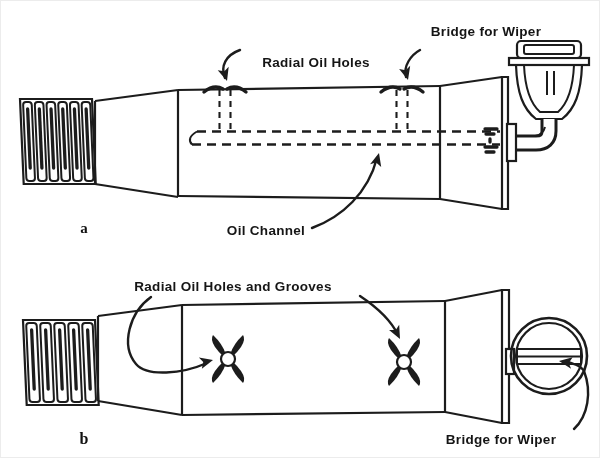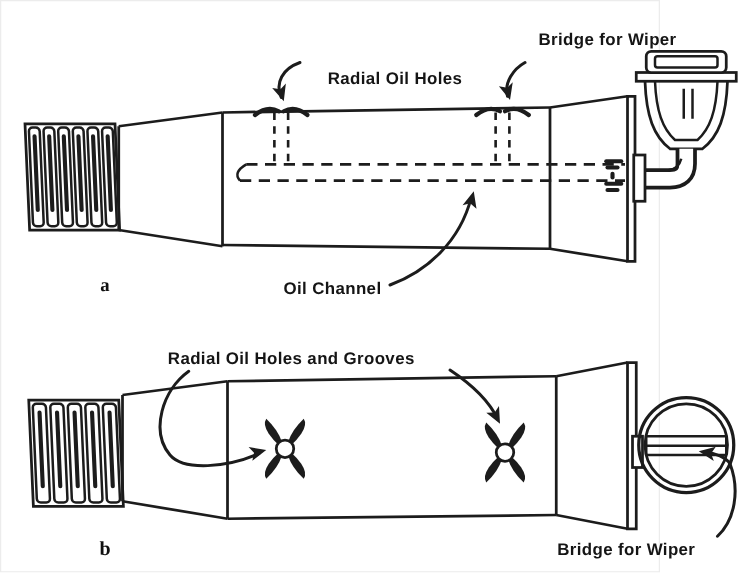--- a/index.html
+++ b/index.html
@@ -1,16 +1,16 @@
 <!DOCTYPE html>
 <html><head>
 <meta charset="utf-8">
 <style>
   html,body{margin:0;padding:0;background:#ffffff;}
-  #stage{width:528px;height:458px;background:#ffffff;position:relative;box-shadow:inset 0 0 0 1px #ececec;}
+  #stage{width:600px;height:458px;background:#ffffff;position:relative;box-shadow:inset 0 0 0 1px #ececec;}
   svg{display:block;}
   .ln{fill:none;stroke:#1c1c1c;stroke-width:2.2;}
   .ln2{fill:none;stroke:#1c1c1c;stroke-width:2;}
   .dsh{fill:none;stroke:#1c1c1c;stroke-width:2.3;stroke-dasharray:9 6;}
   .dshv{fill:none;stroke:#1c1c1c;stroke-width:2.1;stroke-dasharray:6 5;}
   .flare{fill:none;stroke:#1c1c1c;stroke-width:3.4;stroke-linecap:round;}
   .arr{fill:none;stroke:#1c1c1c;stroke-width:2.4;stroke-linecap:round;}
   .ink{fill:#1c1c1c;stroke:none;}
   .wf{fill:#ffffff;stroke:#1c1c1c;stroke-width:2.2;}
   .slot{stroke:#1c1c1c;stroke-width:3.3;stroke-linecap:round;}

